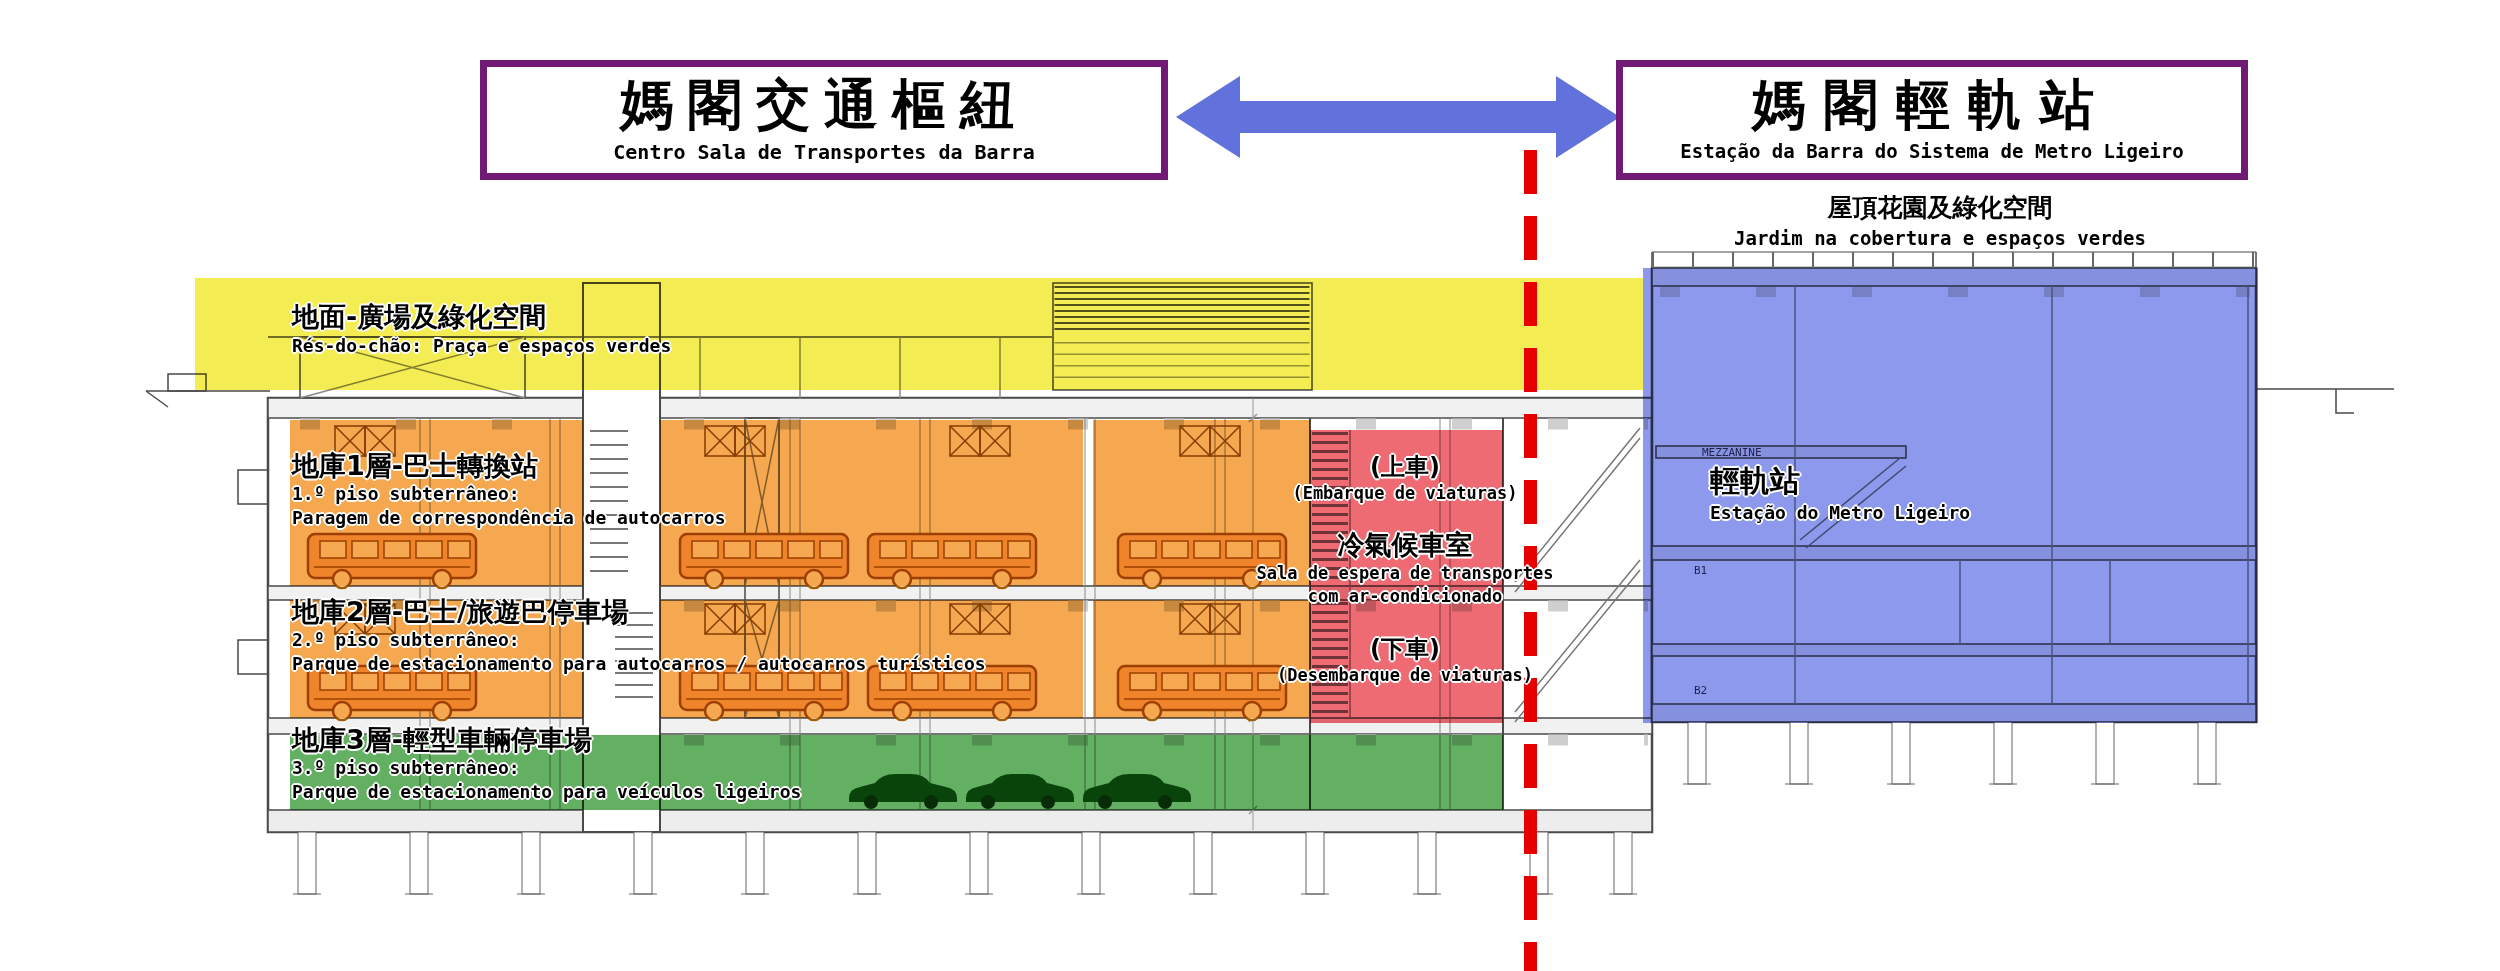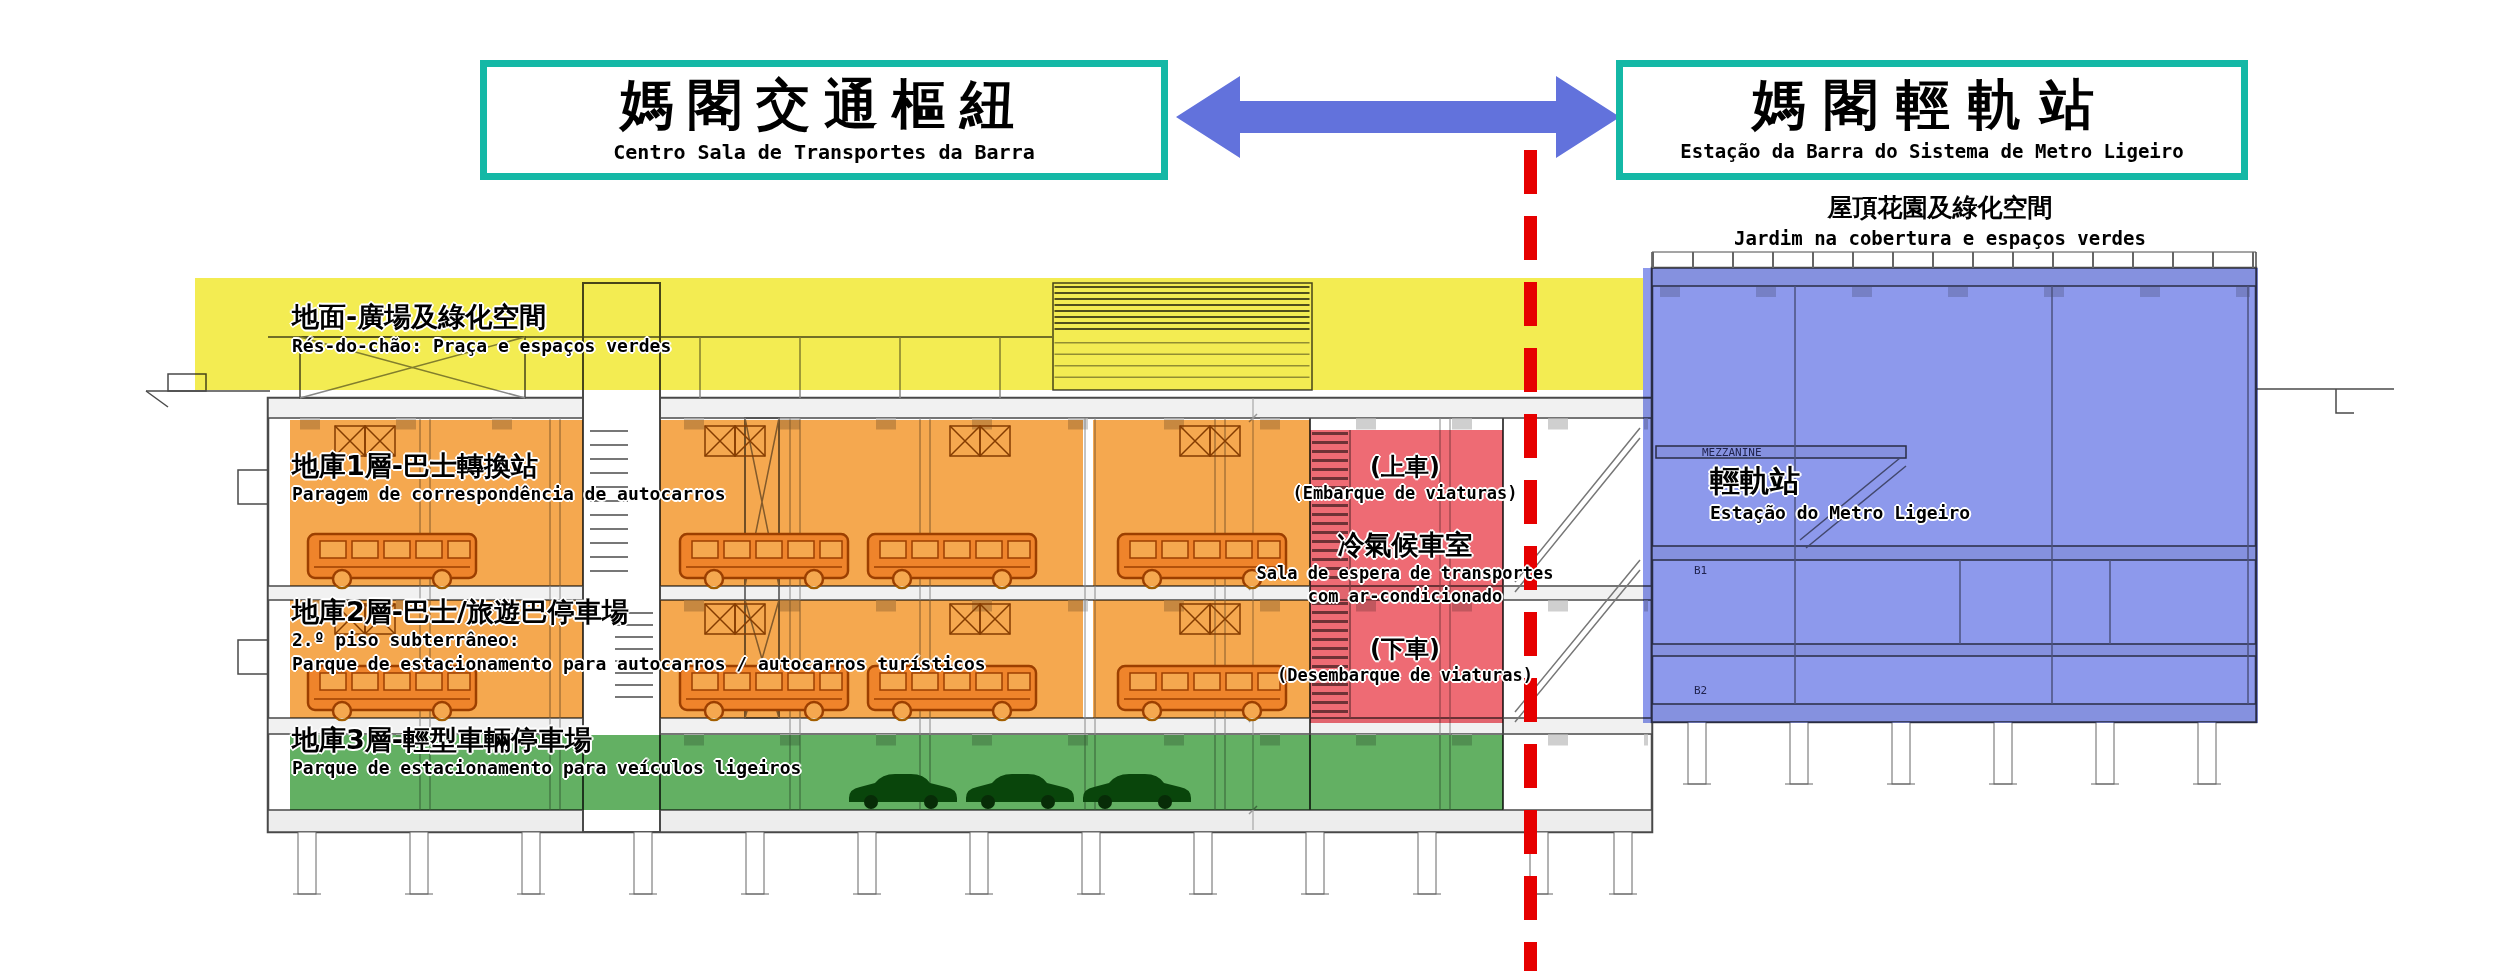--- a/index.html
+++ b/index.html
@@ -22,21 +22,21 @@
   #ov-b2-b { left:660px;  top:600px; width:423px; height:118px; background:#f5a84f; }
   #ov-b2-c { left:1093px; top:600px; width:217px; height:118px; background:#f5a84f; }
   #ov-wait { left:1310px; top:430px; width:193px; height:293px; background:#ee6b74; }
   #ov-b3   { left:290px;  top:735px; width:1213px; height:75px; background:#63b063; }
 
   
   #divider { position:absolute; left:1524px; top:150px; width:13px; height:821px;
     background:repeating-linear-gradient(to bottom,#e60000 0,#e60000 44px,transparent 44px,transparent 66px); }
 
   
-  .titlebox { position:absolute; background:#fff; border:7px solid #14b8a6; text-align:center; z-index:5; }
+  .titlebox { position:absolute; background:#fff; border:7px solid #701a75; text-align:center; z-index:5; }
   #box-hub     { left:480px;  top:60px; width:688px; height:120px; }
   #box-station { left:1616px; top:60px; width:632px; height:120px; }
   .tb-zh { font-weight:bold; color:#000; }
   #box-hub .tb-zh     { font-size:54px; letter-spacing:14px; line-height:70px; margin-top:3px; }
   #box-station .tb-zh { font-size:54px; letter-spacing:18px; line-height:70px; margin-top:3px; }
   .tb-pt { font-family:"DejaVu Sans Mono", monospace; font-weight:bold; font-size:20px; color:#000; }
   #box-station .tb-pt { font-size:19px; }
 
   #arrow { position:absolute; left:1168px; top:70px; z-index:4; }
 
@@ -281,31 +281,33 @@
     <span class="pt">Jardim na cobertura e espaços verdes</span>
   </div>
 
   <div class="lbl halo" id="lbl-ground">
     <span class="zh">地面-廣場及綠化空間</span>
     <span class="pt">Rés-do-chão: Praça e espaços verdes</span>
   </div>
 
   <div class="lbl halo floorlbl" id="lbl-b1">
     <span class="zh">地庫1層-巴士轉換站</span>
+    <span class="pt">1.º piso subterrâneo:</span>
     <span class="pt">Paragem de correspondência de autocarros</span>
   </div>
 
   <div class="lbl halo floorlbl" id="lbl-b2">
     <span class="zh">地庫2層-巴士/旅遊巴停車場</span>
     <span class="pt">2.º piso subterrâneo:</span>
     <span class="pt">Parque de estacionamento para autocarros / autocarros turísticos</span>
   </div>
 
   <div class="lbl halo floorlbl" id="lbl-b3">
     <span class="zh">地庫3層-輕型車輛停車場</span>
+    <span class="pt">3.º piso subterrâneo:</span>
     <span class="pt">Parque de estacionamento para veículos ligeiros</span>
   </div>
 
   <div class="lbl halo waitlbl" id="lbl-wait-board">
     <span class="zh">(上車)</span>
     <span class="pt">(Embarque de viaturas)</span>
   </div>
 
   <div class="lbl halo waitlbl" id="lbl-wait-room">
     <span class="zh">冷氣候車室</span>

